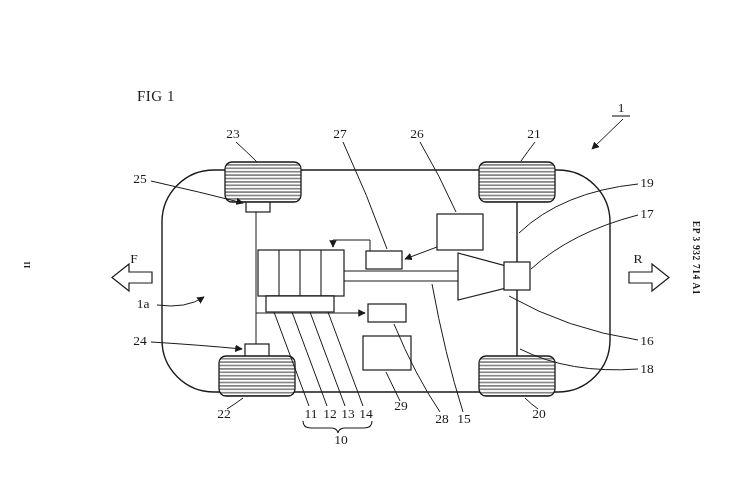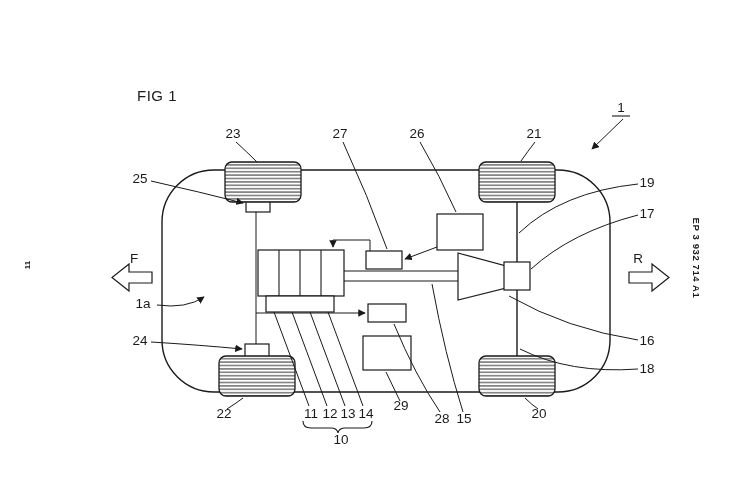--- a/index.html
+++ b/index.html
@@ -1,20 +1,20 @@
 <!DOCTYPE html>
 <html><head>
 <meta charset="utf-8">
 <style>
   html,body{margin:0;padding:0;background:#ffffff;}
   .page{
     position:relative;
     width:741px;height:486px;
     background:#ffffff;
-    font-family:Liberation Sans, sans-serif;
+    font-family:Liberation Serif, serif;
     overflow:hidden;
   }
   svg{position:absolute;left:0;top:0;}
   svg text{fill:#1a1a1a;}
   .ref{font-size:13.5px;}
   .figtitle{font-size:15px;letter-spacing:.5px;}
   .margin-num{font-size:9.5px;font-weight:bold;letter-spacing:.6px;}
   .side-num{font-size:8px;font-weight:bold;}
   .dir{font-size:13.5px;}
 </style>

